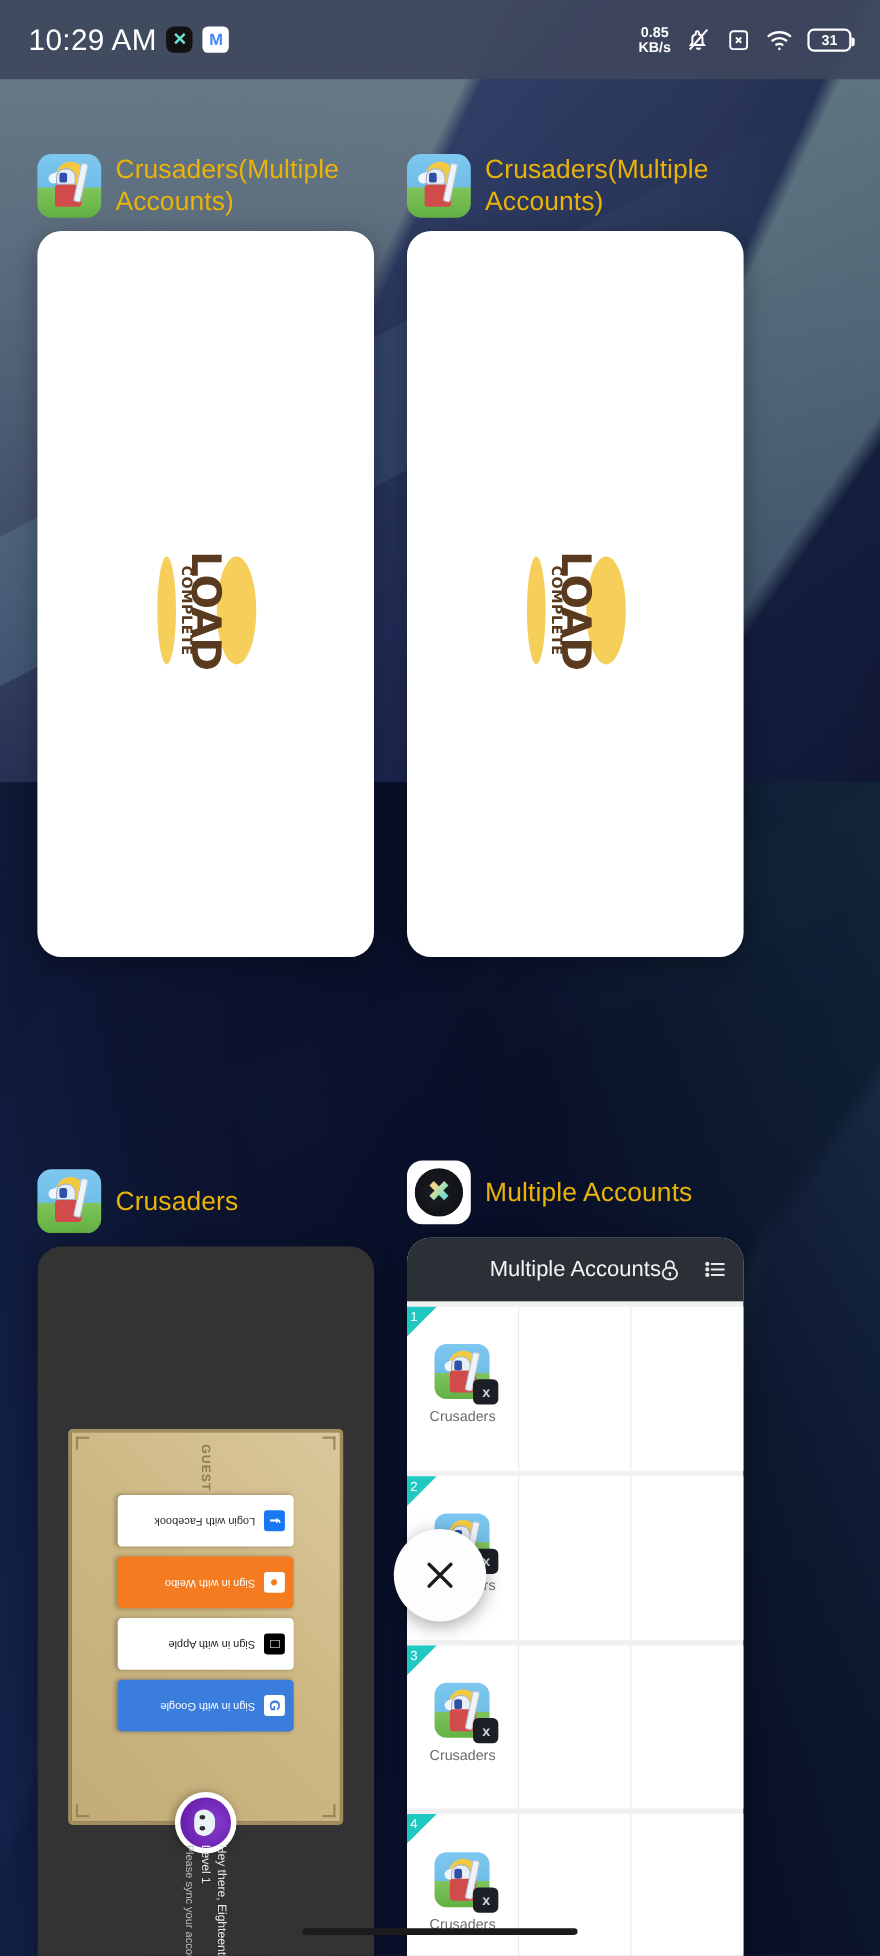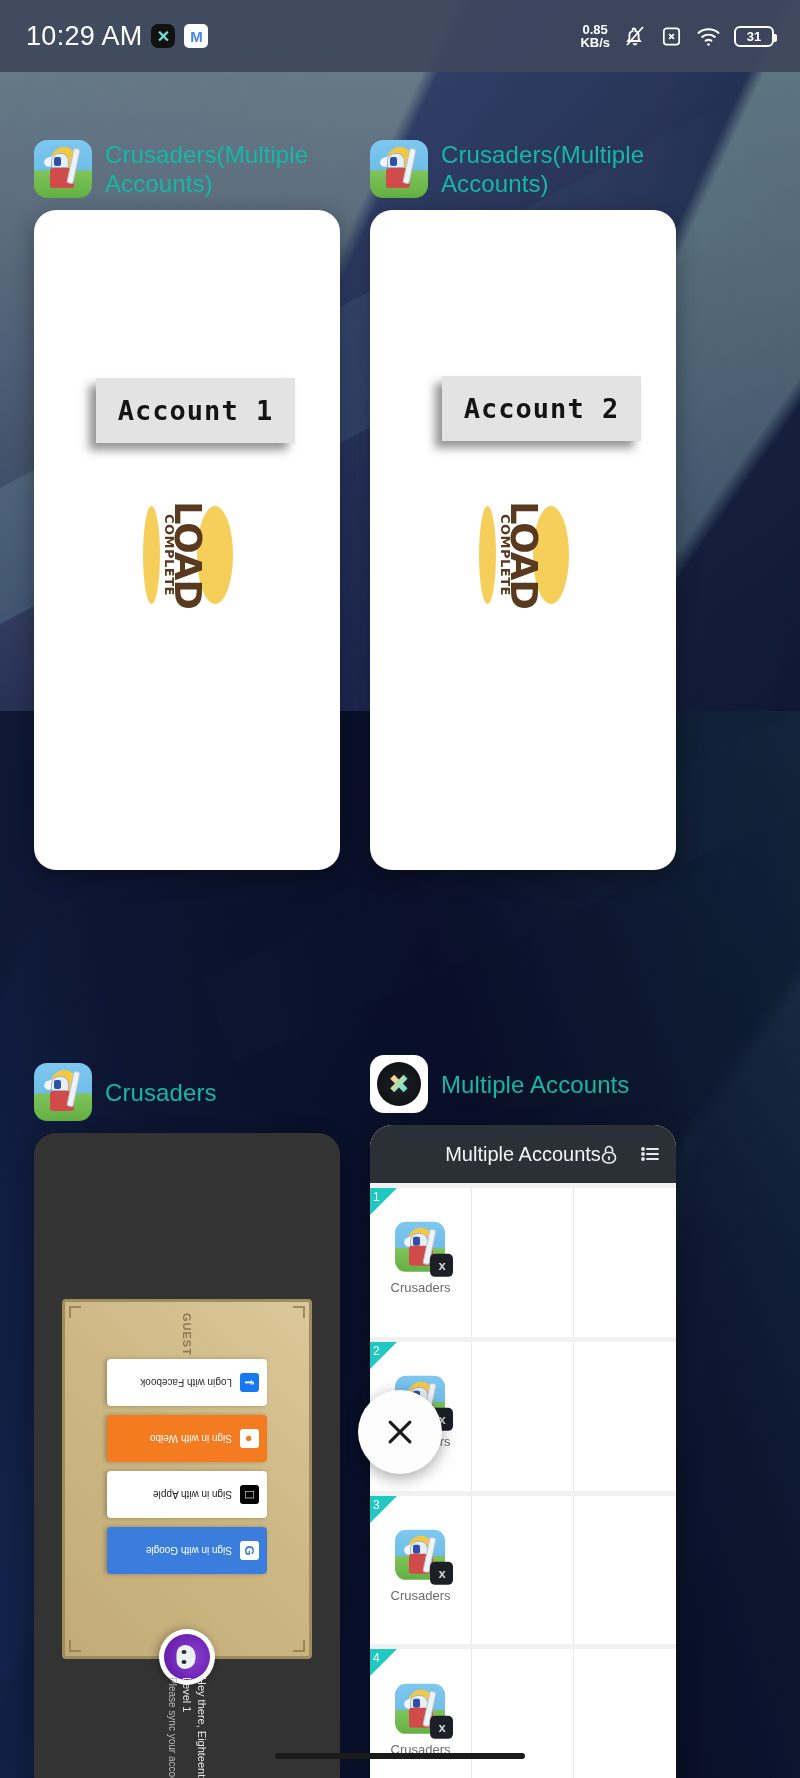--- a/index.html
+++ b/index.html
@@ -72,21 +72,21 @@
   }
 
   
   #recents { position:absolute; inset:0; z-index: 20; }
 
   .card-slot { position:absolute; }
 
   .card-header { display:flex; align-items:center; gap:13px; margin-bottom:12px; }
   .card-header .hdr-icon { flex:0 0 auto; }
   .card-header .hdr-title {
-    color:#14b8a6; font-size:24px; line-height:29px; font-weight:400;
+    color:#eab308; font-size:24px; line-height:29px; font-weight:400;
     letter-spacing:0.1px;
   }
 
   
   .icon-crusaders {
     width:58px; height:58px; border-radius:13px; overflow:hidden; position:relative;
     background: linear-gradient(180deg, #7ec8f0 0%, #6fbde8 52%, #7fc45a 53%, #63b043 100%);
     flex:0 0 auto;
   }
   .icon-crusaders .sun {
@@ -371,21 +371,20 @@
       <div class="hdr-title">Crusaders(Multiple Accounts)</div>
     </div>
     <div class="card-body" style="height:660px; background:#ffffff;">
       <div class="loadlogo" style="top:292px;">
         <div class="arc-l"></div>
           <div class="arc-r"></div>
         <div class="txt-load">LOAD</div>
         <div class="txt-complete">COMPLETE</div>
       </div>
     </div>
-    <div class="acct-label" style="left:62px; top:238px; width:199px; height:65px;">Account 1</div>
   </div>
 
   <div class="card-slot" style="left:370px; top:140px; width:306px;">
     <div class="card-header">
       <div class="icon-crusaders hdr-icon">
         <div class="sun"></div>
           <div class="wing"></div>
           <div class="helm"></div>
         <div class="visor"></div>
           <div class="body"></div>
@@ -394,21 +393,20 @@
       <div class="hdr-title">Crusaders(Multiple Accounts)</div>
     </div>
     <div class="card-body" style="height:660px; background:#ffffff;">
       <div class="loadlogo" style="top:292px;">
         <div class="arc-l"></div>
           <div class="arc-r"></div>
         <div class="txt-load">LOAD</div>
         <div class="txt-complete">COMPLETE</div>
       </div>
     </div>
-    <div class="acct-label" style="left:72px; top:236px; width:199px; height:65px;">Account 2</div>
   </div>
 
   <div class="card-slot" style="left:34px; top:1063px; width:306px;">
     <div class="card-header">
       <div class="icon-crusaders hdr-icon">
         <div class="sun"></div>
           <div class="wing"></div>
           <div class="helm"></div>
         <div class="visor"></div>
           <div class="body"></div>

